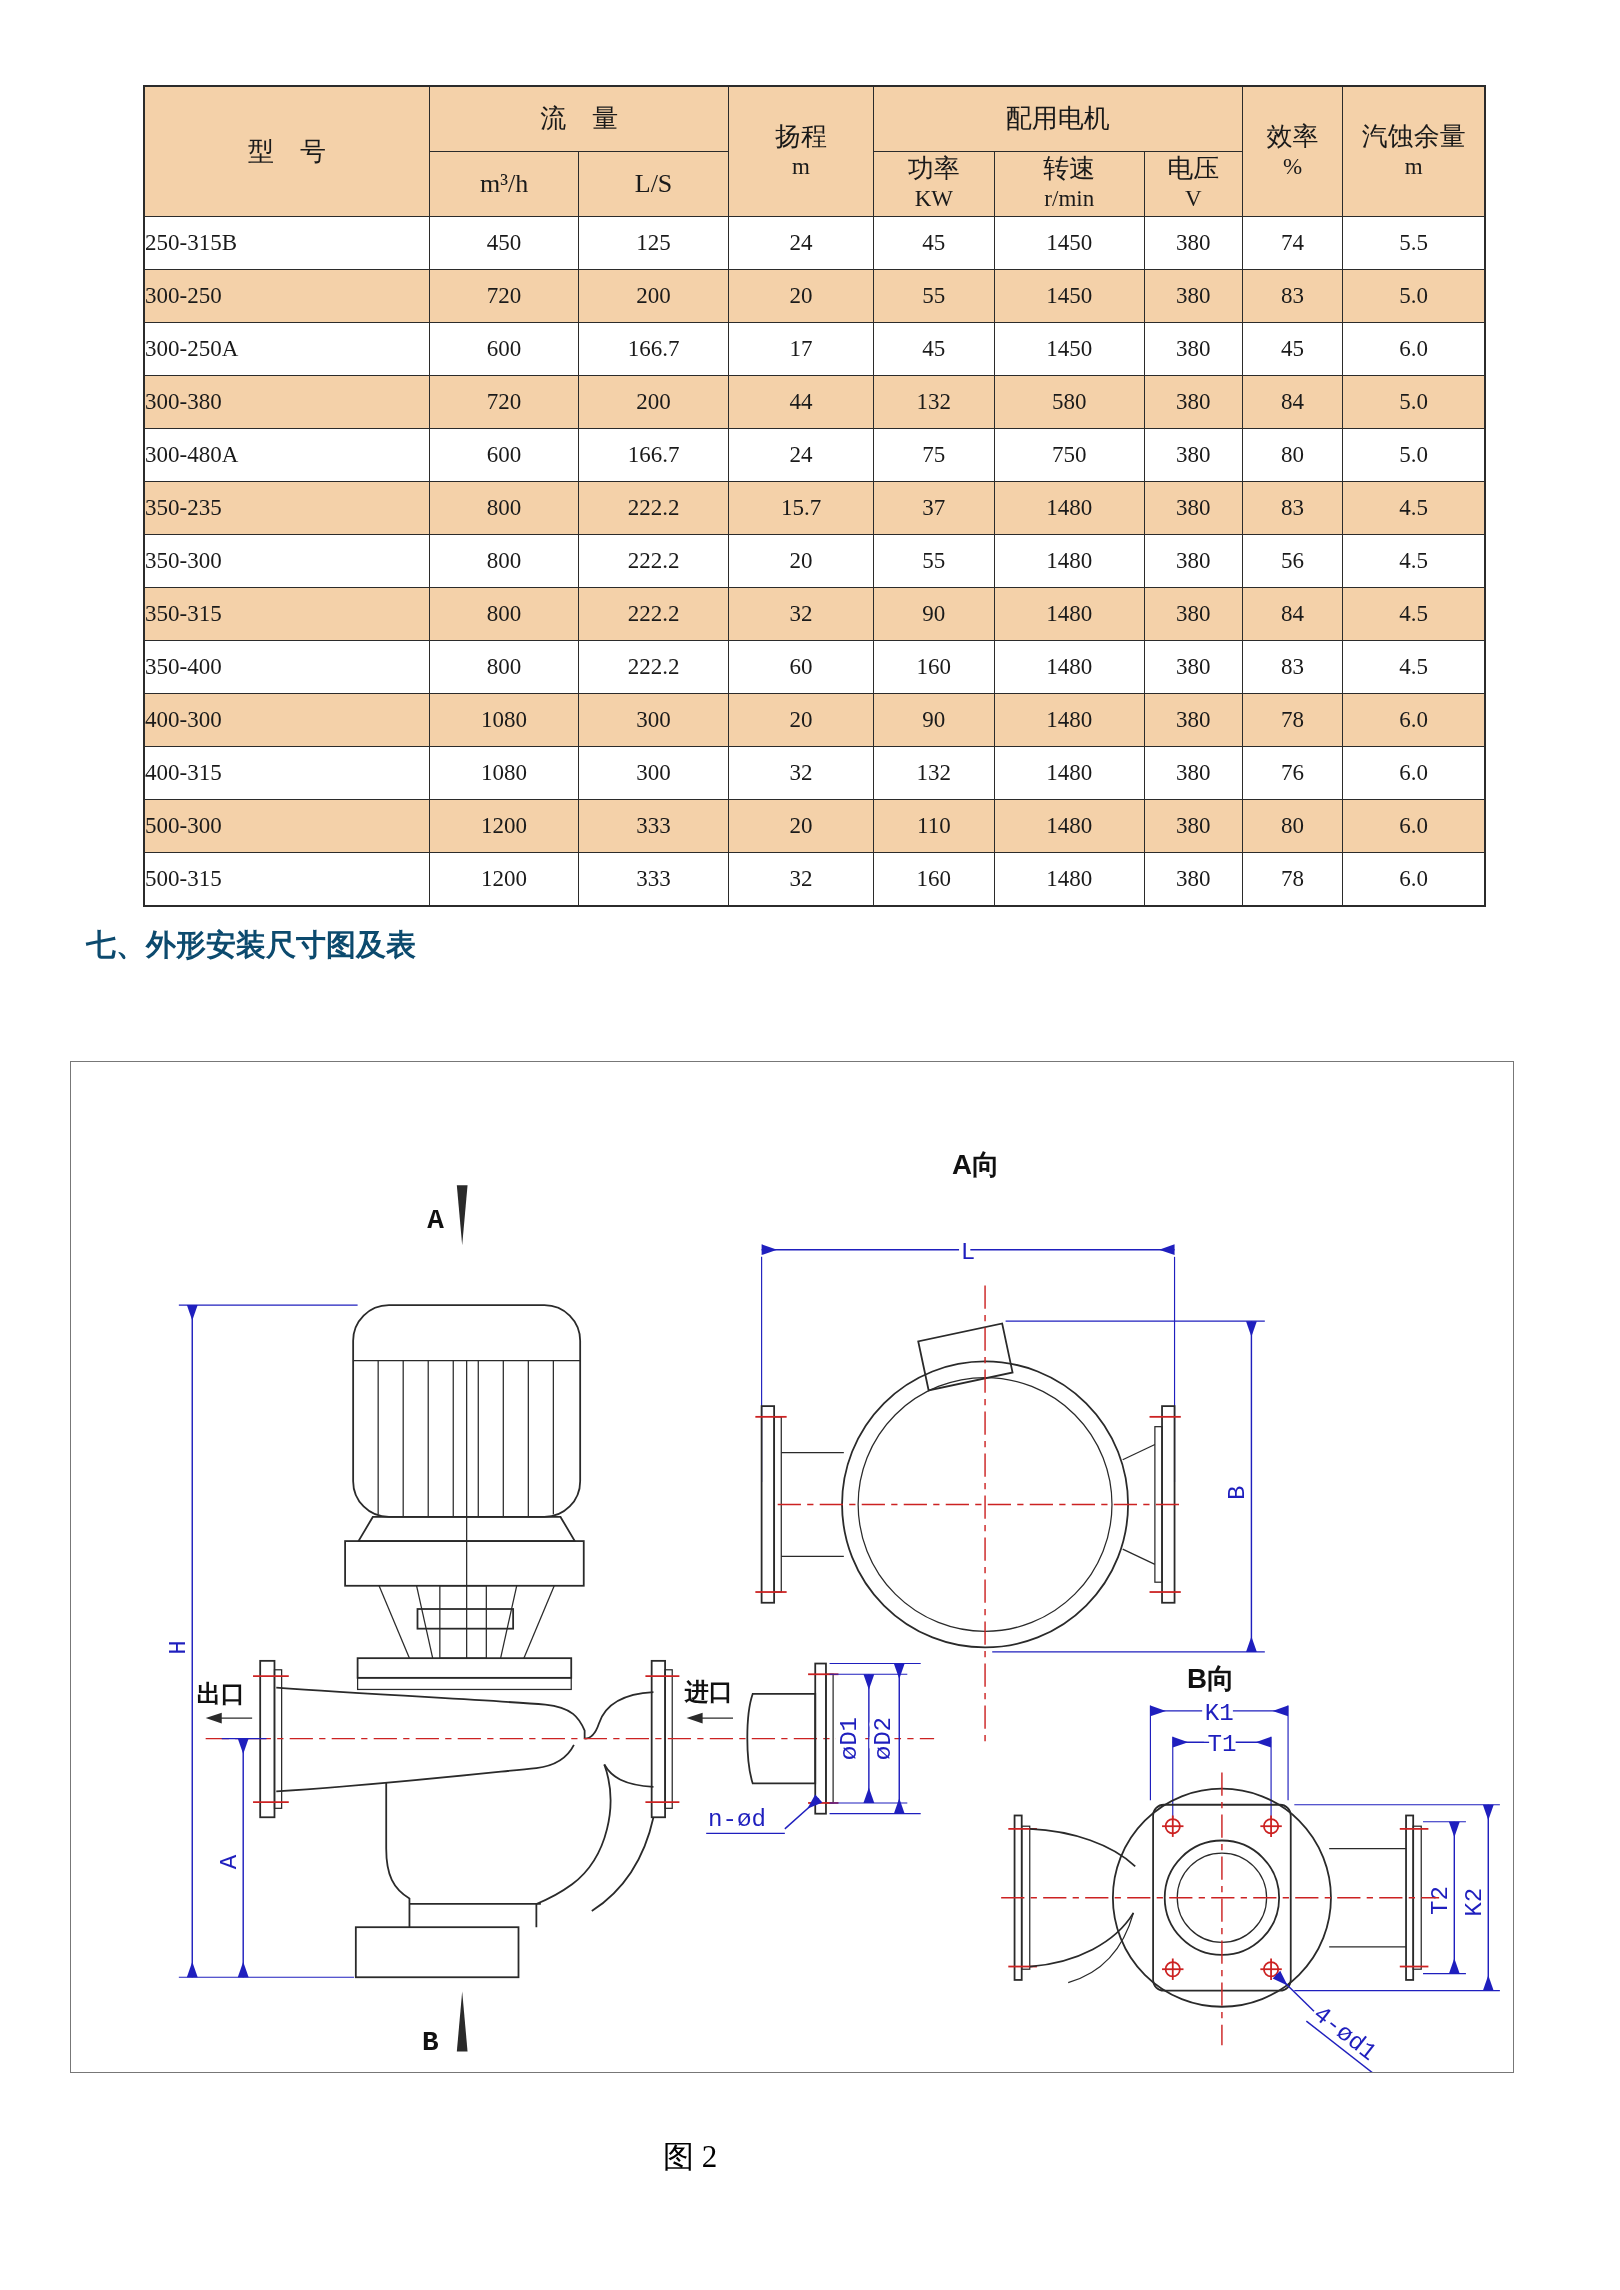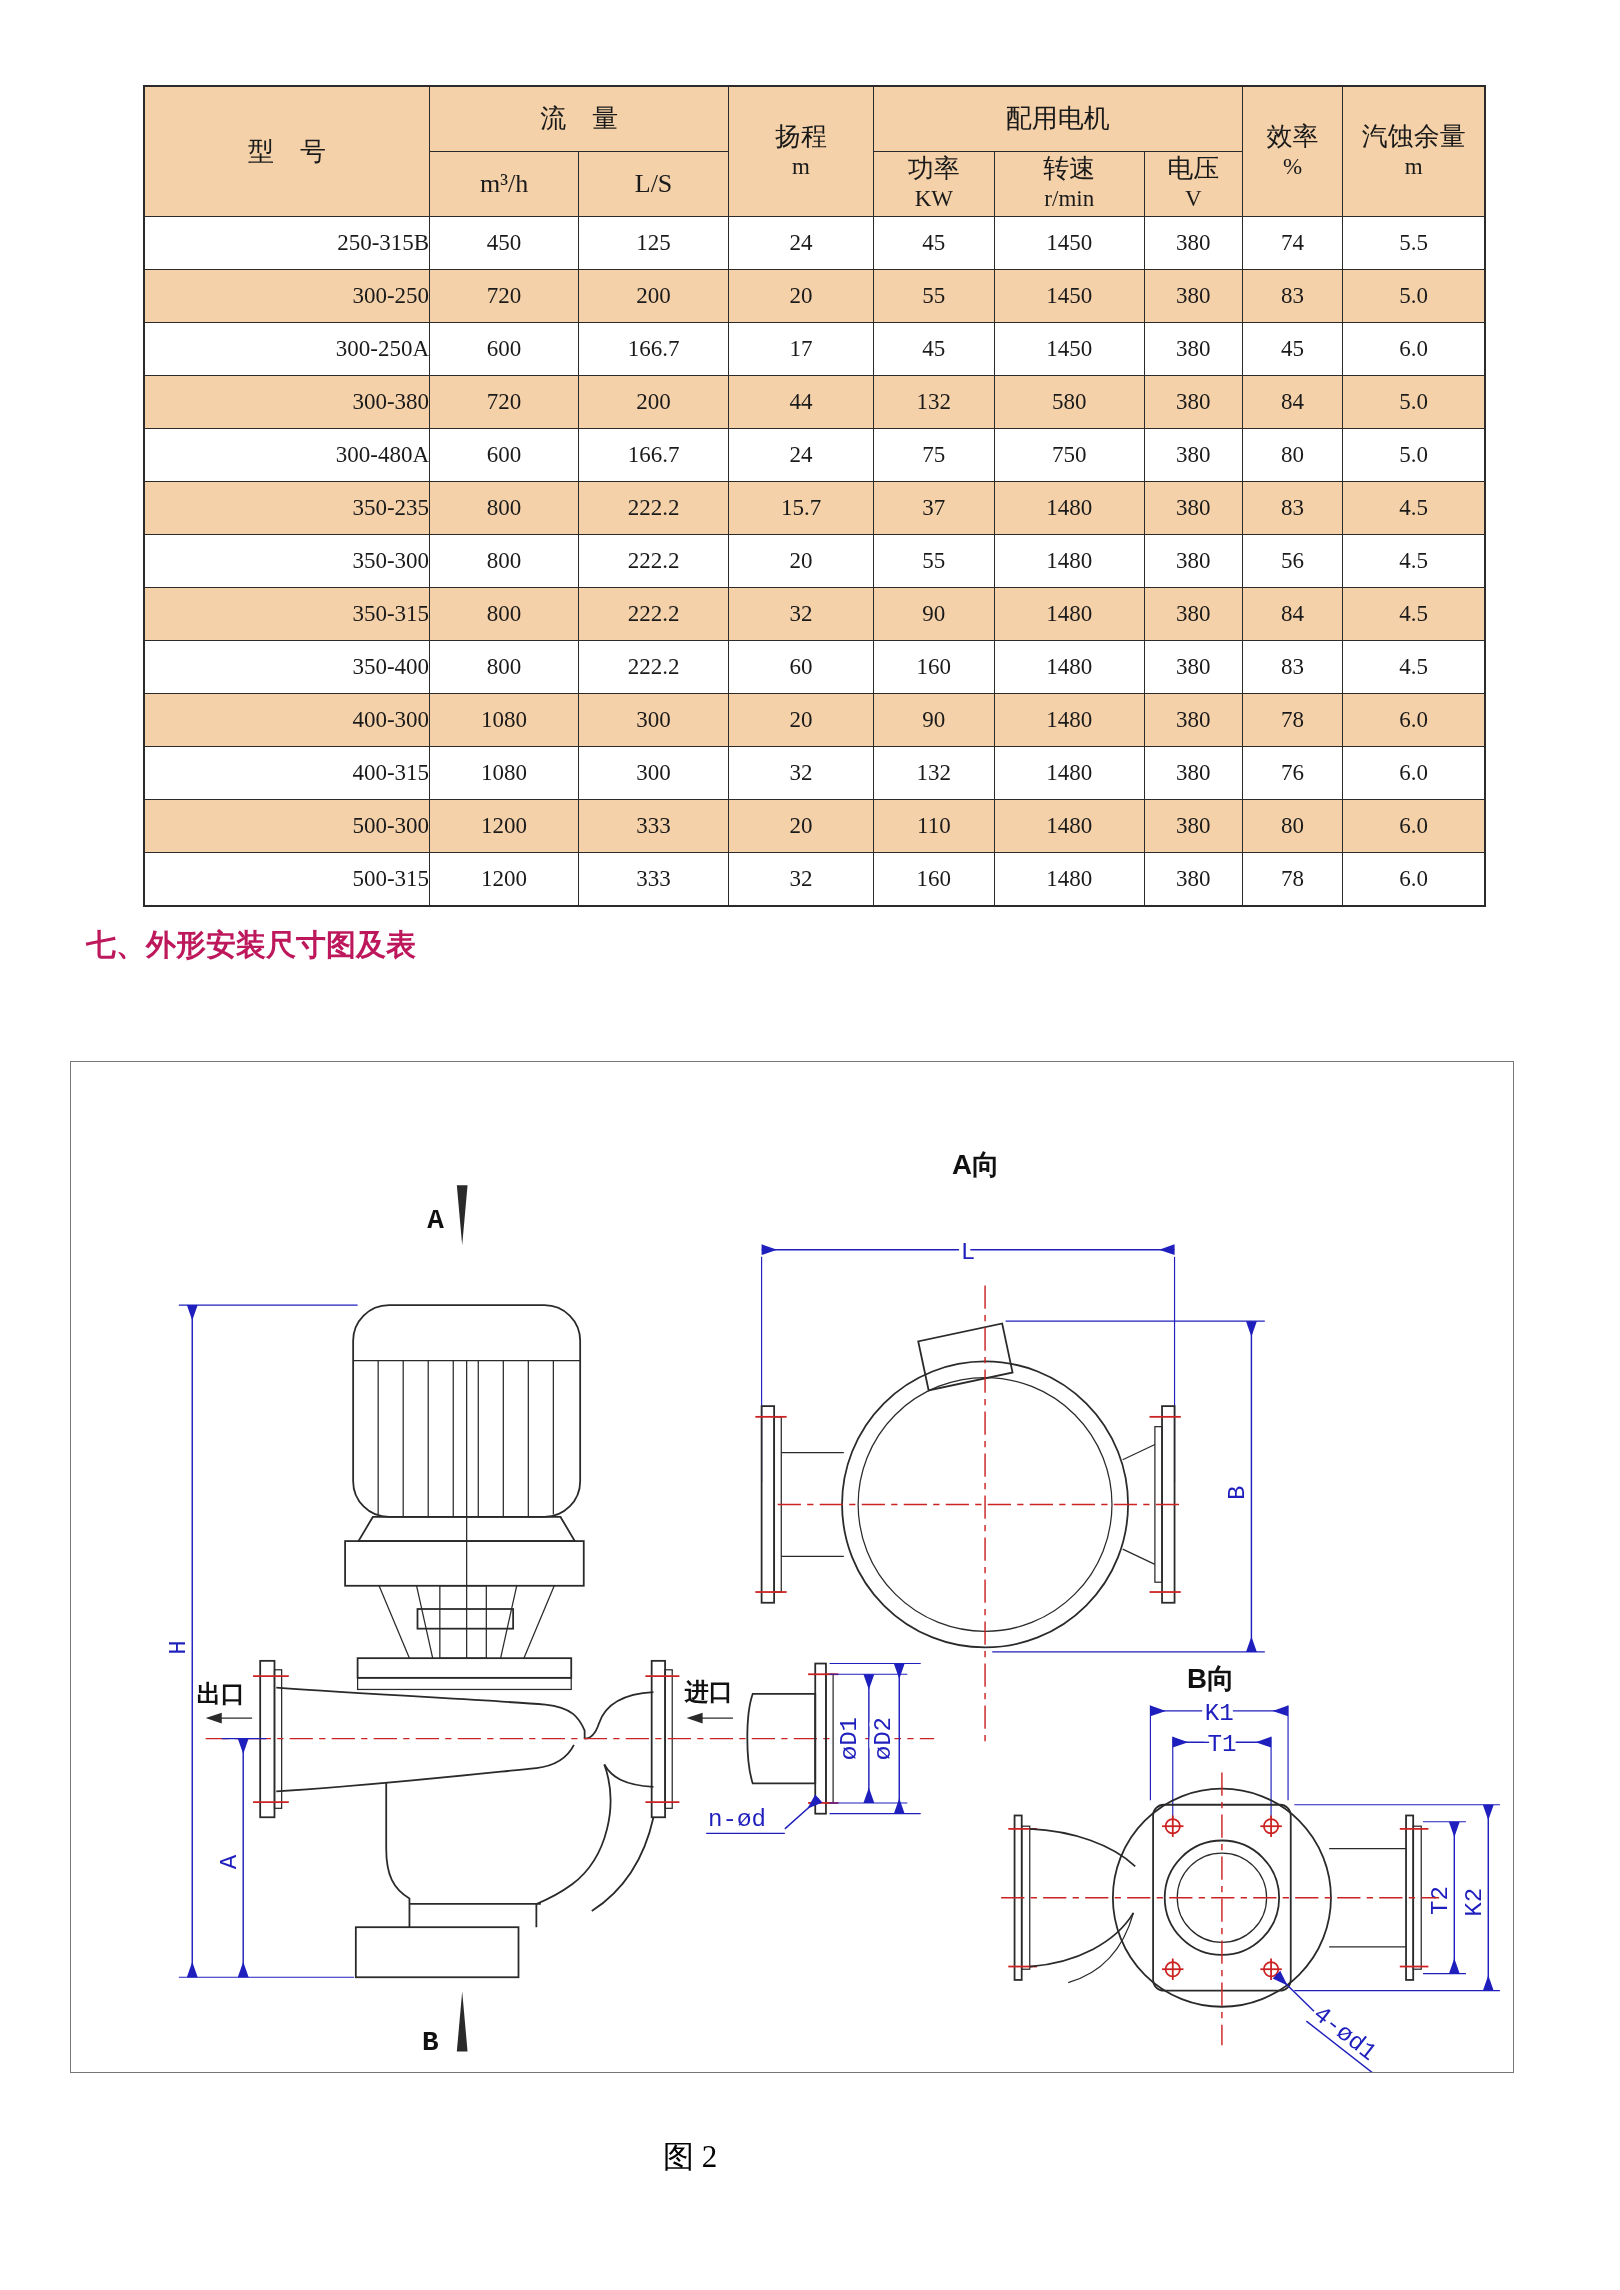--- a/index.html
+++ b/index.html
@@ -24,28 +24,28 @@
     font-weight:normal;padding:0;
   }
   table.spec thead th{
     background:var(--peach);
     font-size:26px;line-height:30px;
     font-family:"Liberation Serif","DejaVu Serif",serif;
   }
   table.spec thead tr.h1 th{height:64px;}
   table.spec thead tr.h2 th{height:64px;}
   table.spec td{height:52px;font-size:23px;}
-  table.spec td.model{text-align:right;padding-left:0;}
+  table.spec td.model{text-align:left;padding-left:0;}
   table.spec tbody tr:nth-child(even) td{background:var(--peach);}
   .unit{font-size:23px;}
   
   .section-heading{
     position:absolute;left:86px;top:925px;
     font-family:"Liberation Sans","DejaVu Sans",sans-serif;
-    font-weight:bold;font-size:30px;color:#be185d;
+    font-weight:bold;font-size:30px;color:#0c4a6e;
   }
   
   .diagram-box{
     position:absolute;left:70px;top:1061px;width:1444px;height:1012px;
     border:1.8px solid var(--boxborder);box-sizing:border-box;background:#fff;
   }
   .diagram-box svg{display:block;width:100%;height:100%;}
   
   .ol{stroke:var(--draw);stroke-width:2;fill:none;}
   .olt{stroke:var(--draw);stroke-width:1.4;fill:none;}

